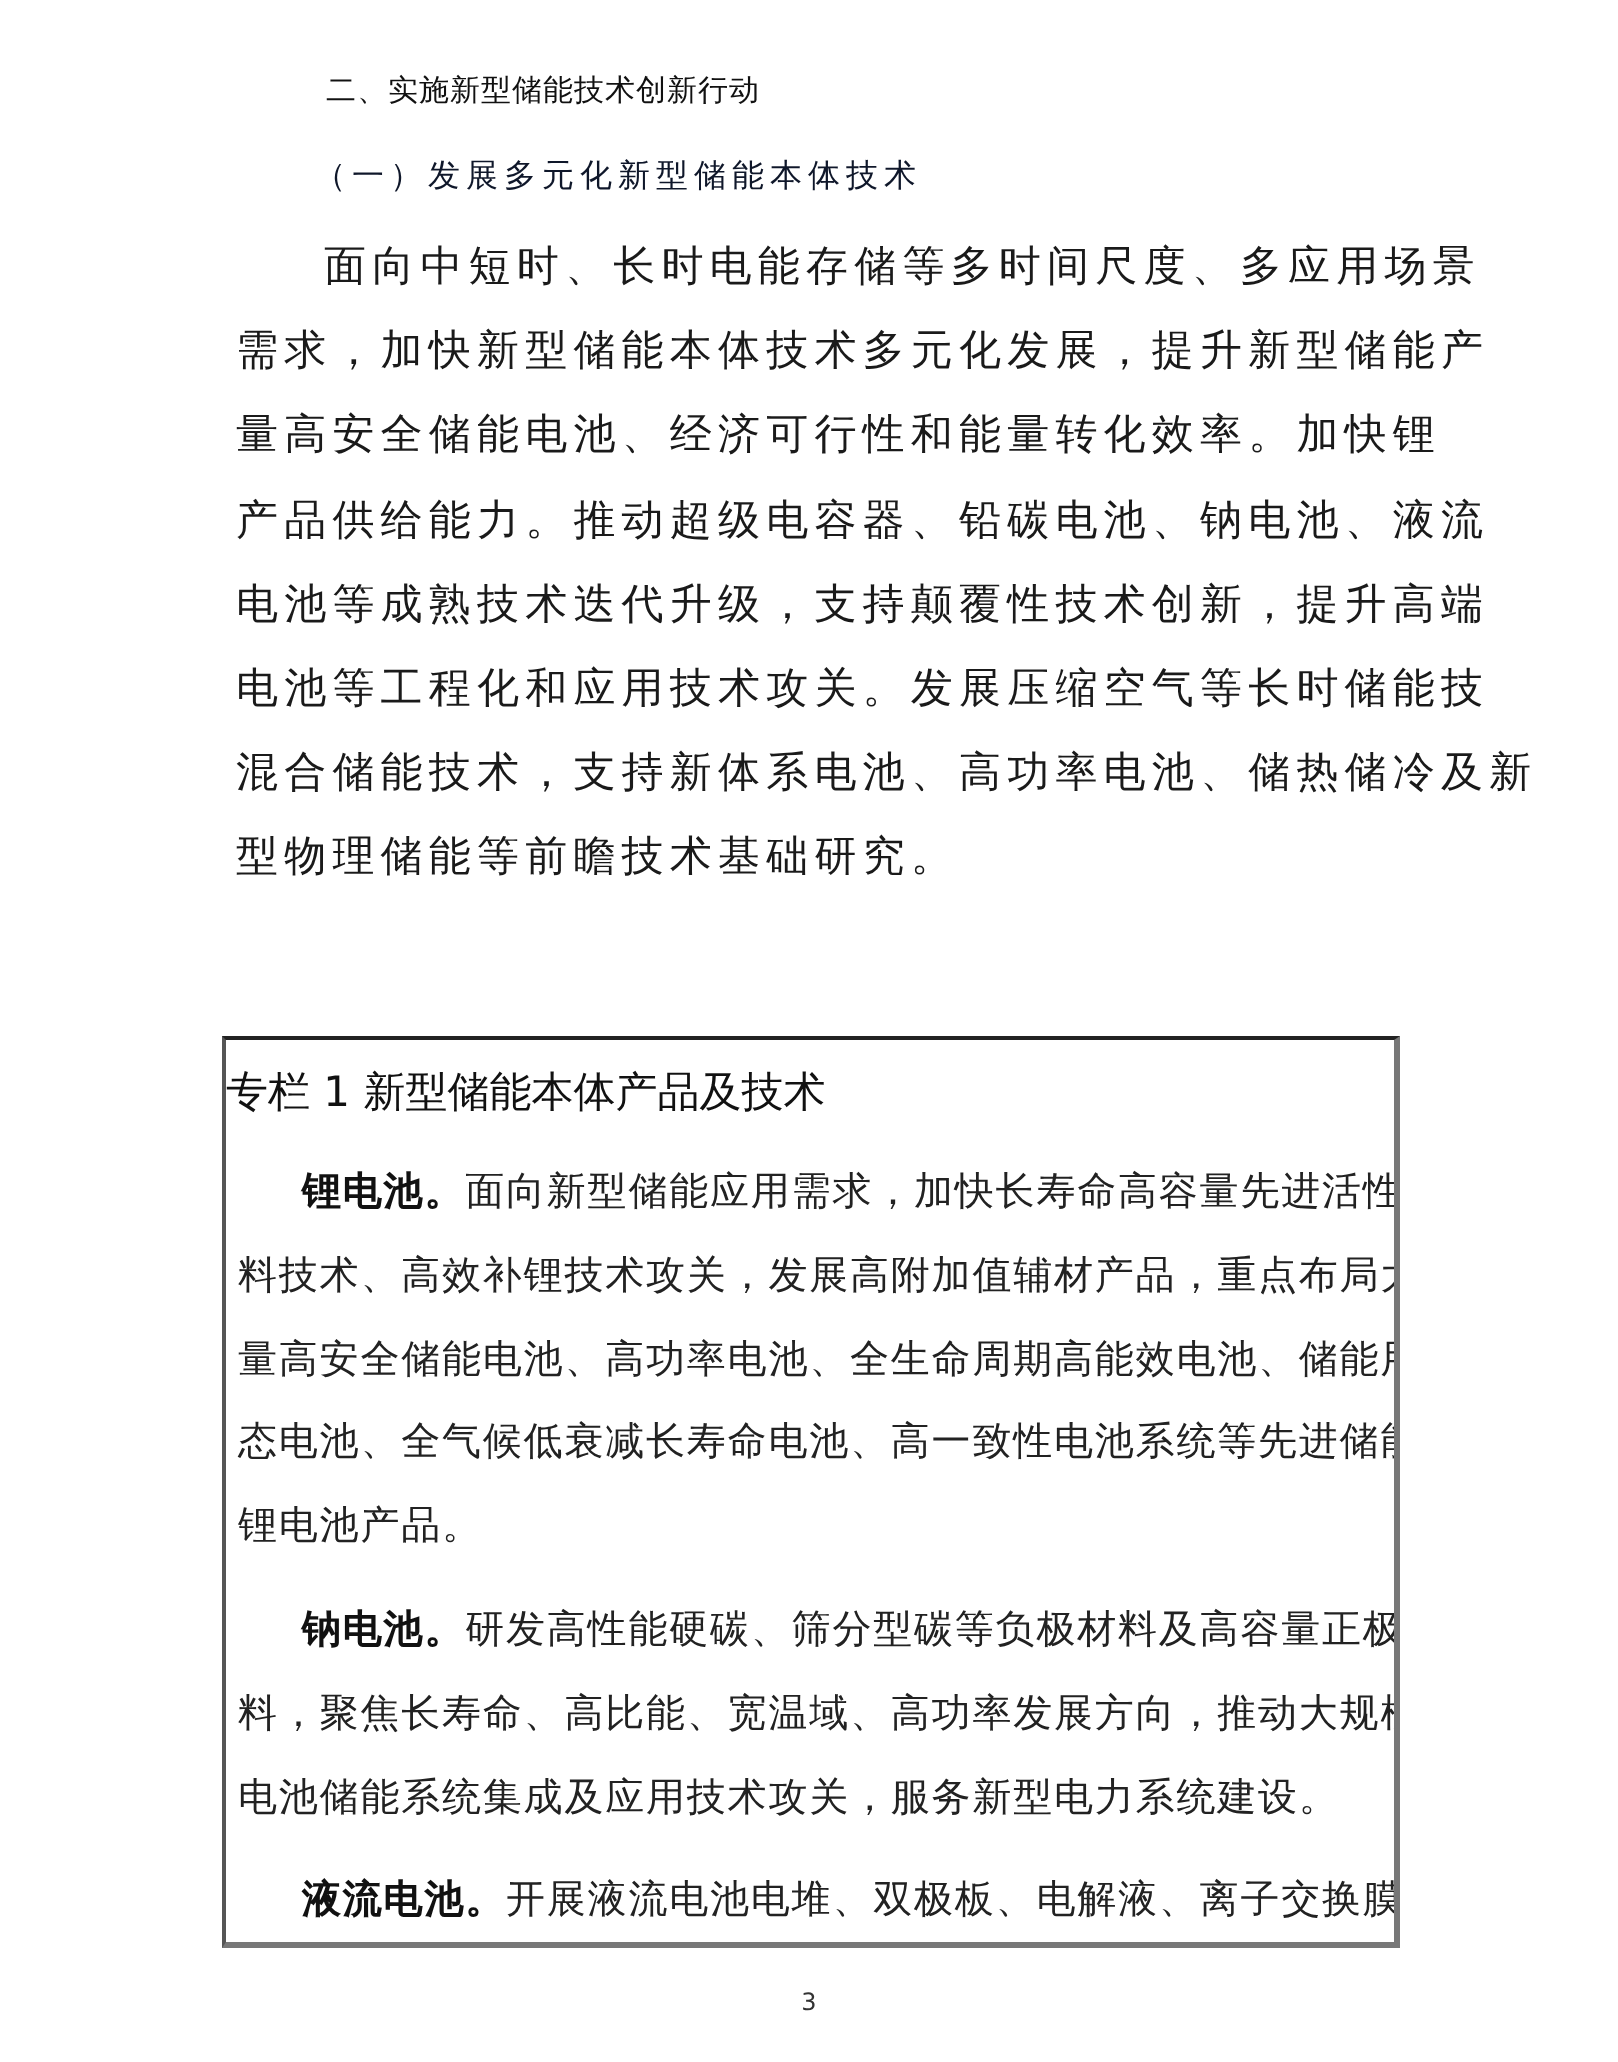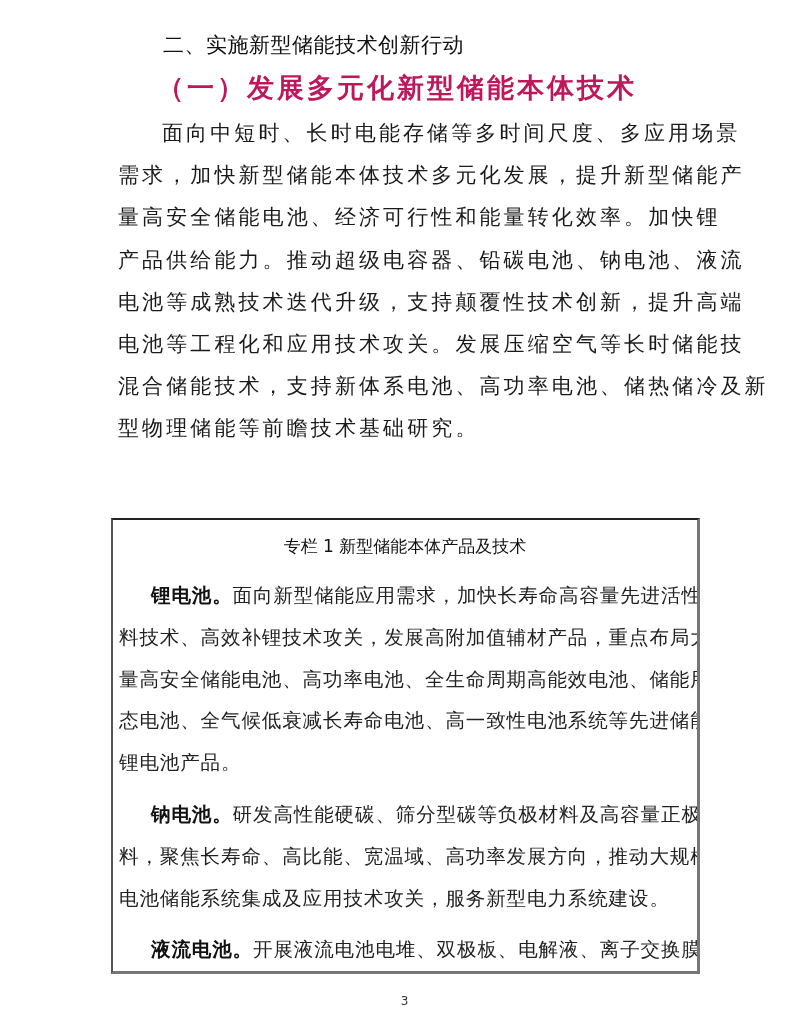--- a/index.html
+++ b/index.html
@@ -1,30 +1,30 @@
 <!DOCTYPE html>
 <html><head>
 <meta charset="utf-8">
 <style>
   html, body { margin:0; padding:0; background:#ffffff; }
   body { width:809px; height:1031px; position:relative; overflow:hidden;
          font-family:"DejaVu Serif", serif; color:#1a1a1a; }
   .page { position:absolute; left:0; top:0; width:809px; height:1031px; }
   .h1 { position:absolute; left:163px; top:30px; font-family:"DejaVu Sans", sans-serif;
-        font-size:21px; line-height:30px; color:#111; letter-spacing:0.5px; white-space:nowrap; }
-  .h2 { position:absolute; left:157px; top:73px; font-size:27px; line-height:30px; color:#be185d;
-        letter-spacing:3px; white-space:nowrap;font-weight:bold; }
+        font-size:15px; line-height:30px; color:#111; letter-spacing:0.5px; white-space:nowrap; }
+  .h2 { position:absolute; left:157px; top:73px; font-size:16px; line-height:30px; color:#0f172a;
+        letter-spacing:3px; white-space:nowrap; }
   .para { position:absolute; left:118px; top:112px; width:580px; font-size:21px; color:#1a1a1a; }
   .para .line { height:42.2px; line-height:42.2px; white-space:nowrap; letter-spacing:3.1px; }
   .para .line.first { padding-left:44px; }
   .box { position:absolute; left:111px; top:518px; width:589px; height:456px;
          border-top:2px solid #222; border-left:2px solid #555; border-right:3px solid #777;
          border-bottom:3px solid #777; box-sizing:border-box; overflow:hidden; }
-  .box-title { position:absolute; left:0; right:0; top:14px; text-align:center;
-               font-family:"DejaVu Sans", sans-serif; font-size:17px; line-height:24px; color:#111; }
+  .box-title { position:absolute; left:0; right:0; top:14px; text-align:left;
+               font-family:"DejaVu Sans", sans-serif; font-size:21px; line-height:24px; color:#111; }
   .box-body { position:absolute; left:6px; top:55px; width:578px; font-size:19.5px; color:#222; }
   .box-body .line { height:41.8px; line-height:41.8px; white-space:nowrap; letter-spacing:0.9px; }
   .box-body .line.indent { padding-left:32px; }
   .box-body .gap { height:10px; }
   .box-body .kw { font-weight:bold; color:#111; }
   .pagenum { position:absolute; left:0; width:809px; top:994px; text-align:center;
              font-family:"DejaVu Sans", sans-serif; font-size:12px; color:#333; }
 </style>
 </head>
 <body>

